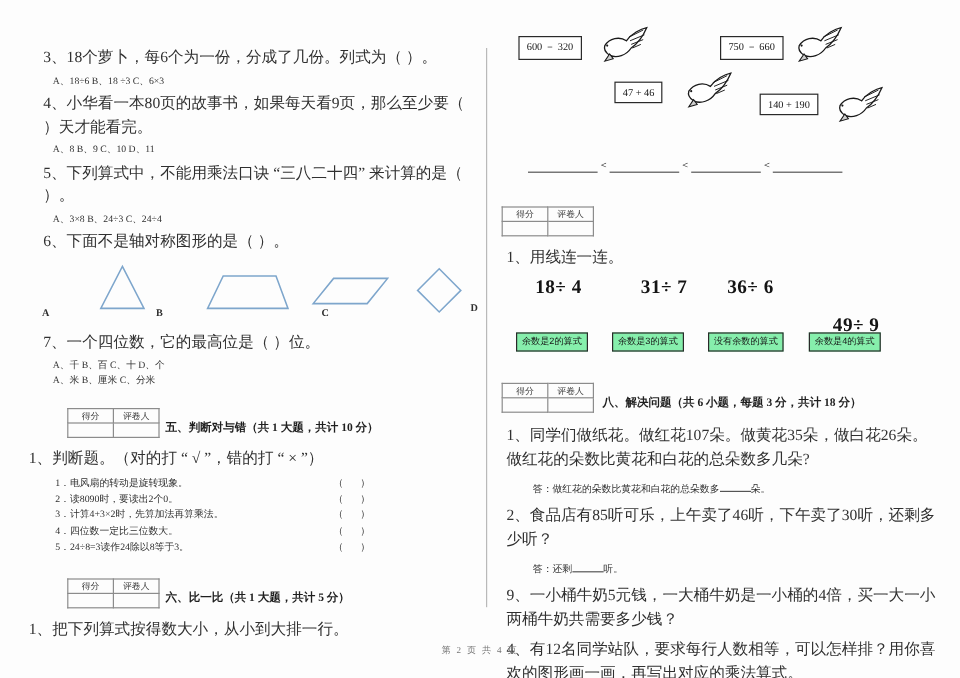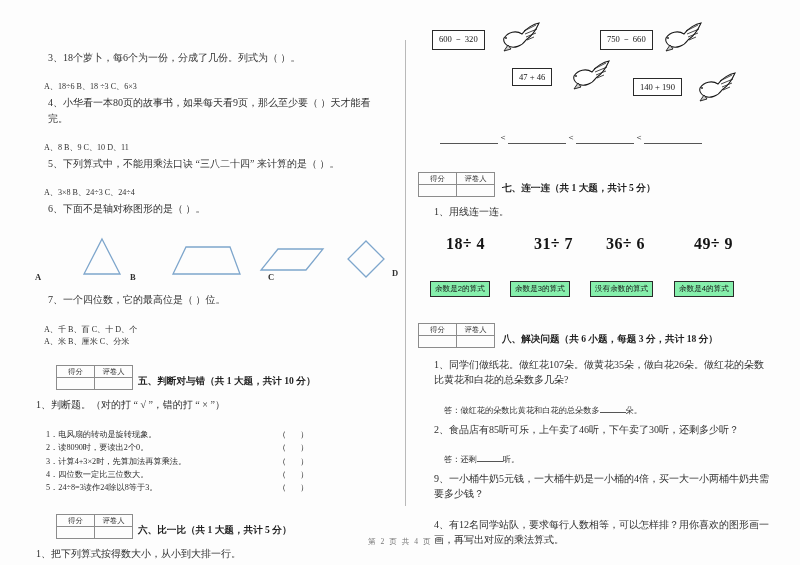--- a/index.html
+++ b/index.html
@@ -18,21 +18,21 @@
 
   .col{position:absolute;top:0;bottom:0;}
   .col-left{left:18px;width:378px;}
   .col-right{left:418px;width:368px;}
 
   .divider{
     position:absolute;left:405px;top:40px;height:466px;width:1px;
     background:#b9b9b9;
   }
 
-  .q{font-size:10px;line-height:1.52;color:#303030;margin:16px;}
+  .q{font-size:13px;line-height:1.52;color:#303030;margin:4px;}
   .q-indent{padding-left:14px;}
   .opts{font-size:8.1px;padding-left:26px;line-height:1.5;color:#303030;}
 
   
   .shapes{position:relative;height:56px;margin-top:4px;}
   .shape-svg{position:absolute;}
   .shape-label{position:absolute;font-size:8.5px;font-weight:bold;color:#2f2f2f;font-family:"Liberation Serif",serif;}
 
   
   .scorebox-wrap{position:relative;height:26px;margin-top:9px;}
@@ -236,30 +236,29 @@
             <tr>
           <td>得分</td>
           <td>评卷人</td>
         </tr>
         <tr>
           <td class="empty"></td>
           <td class="empty"></td>
         </tr>
       </tbody>
         </table>
-      <div class="section-title" style="left:84px;">七、连一连（共 1 大题，共计 5 分）</div>
     </div>
 
     <p class="q mt6" style="padding-left:0;">1、用线连一连。</p>
 
     <div class="div-row">
       <div class="div-item" style="left:28px;">18÷ 4</div>
       <div class="div-item" style="left:116px;">31÷ 7</div>
       <div class="div-item" style="left:188px;">36÷ 6</div>
-      <div class="div-item" style="left:276px;">49÷ 9</div>
+      <div class="div-item" style="left:276px;margin-top:32px;">49÷ 9</div>
     </div>
 
     <div class="tag-row">
       <div class="tagbox" style="left:12px;">余数是2的算式</div>
       <div class="tagbox" style="left:92px;">余数是3的算式</div>
       <div class="tagbox" style="left:172px;">没有余数的算式</div>
       <div class="tagbox" style="left:256px;">余数是4的算式</div>
     </div>
 
     <div class="scorebox-wrap" style="margin-top:18px;">

